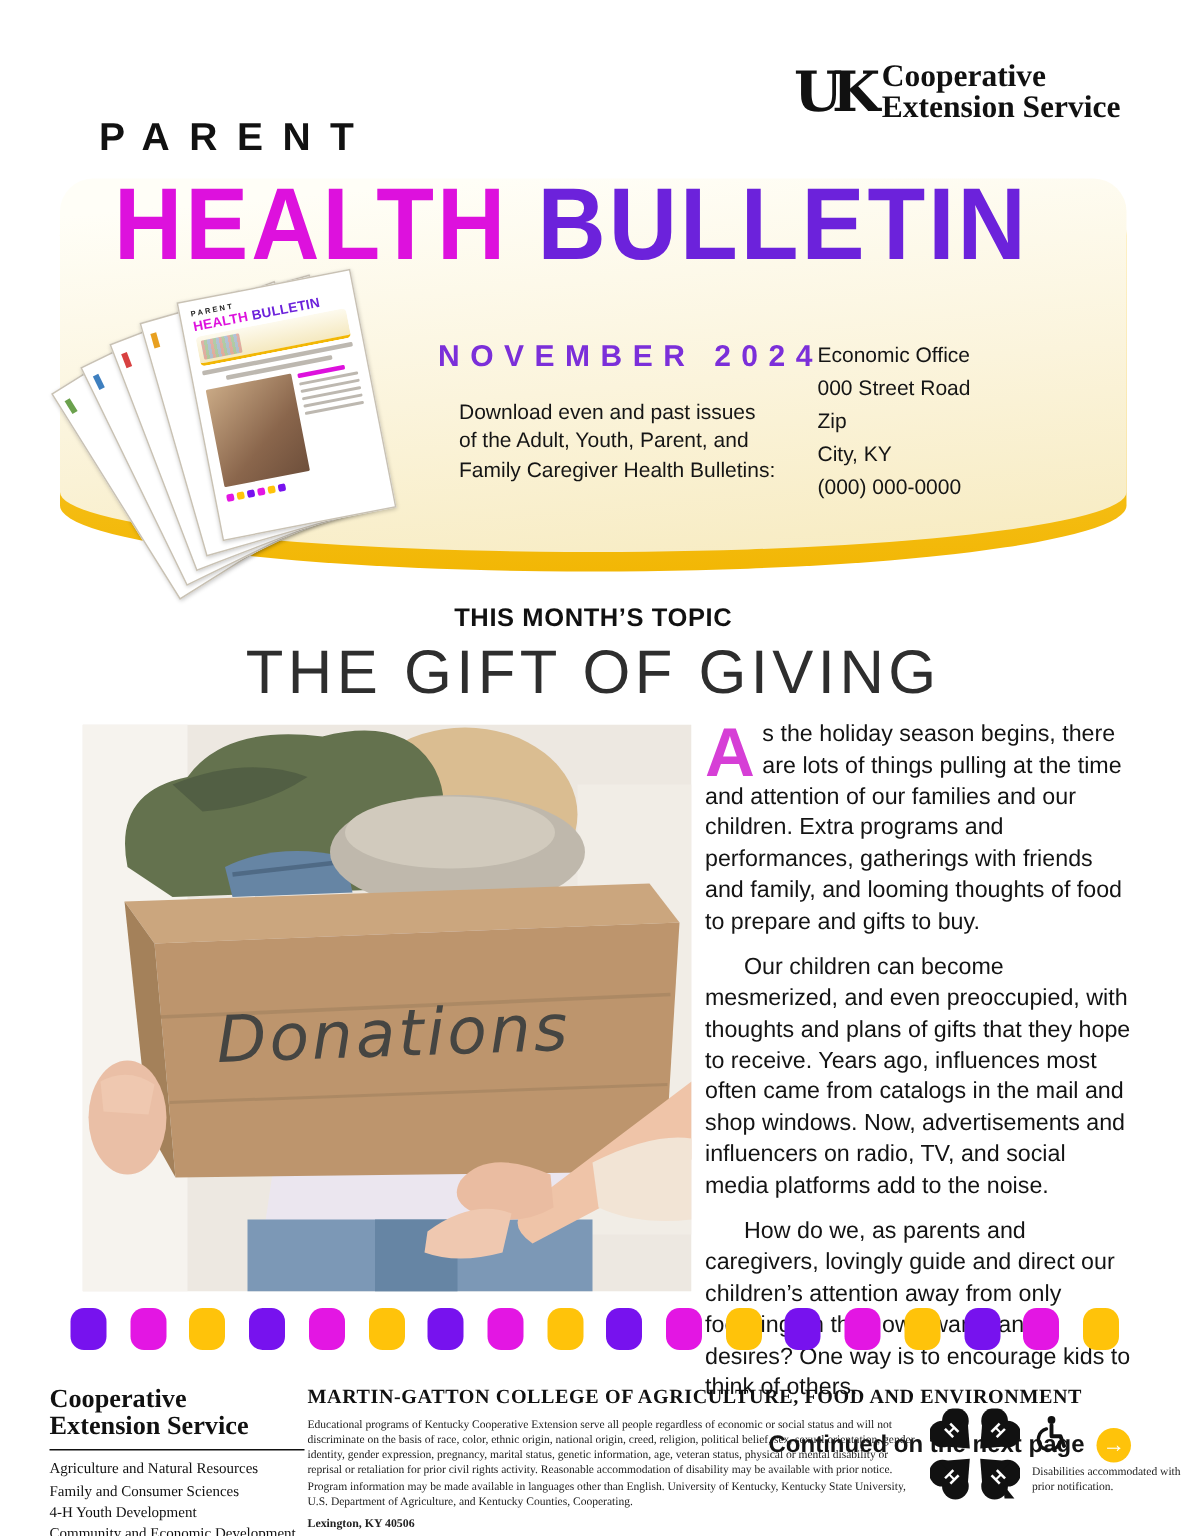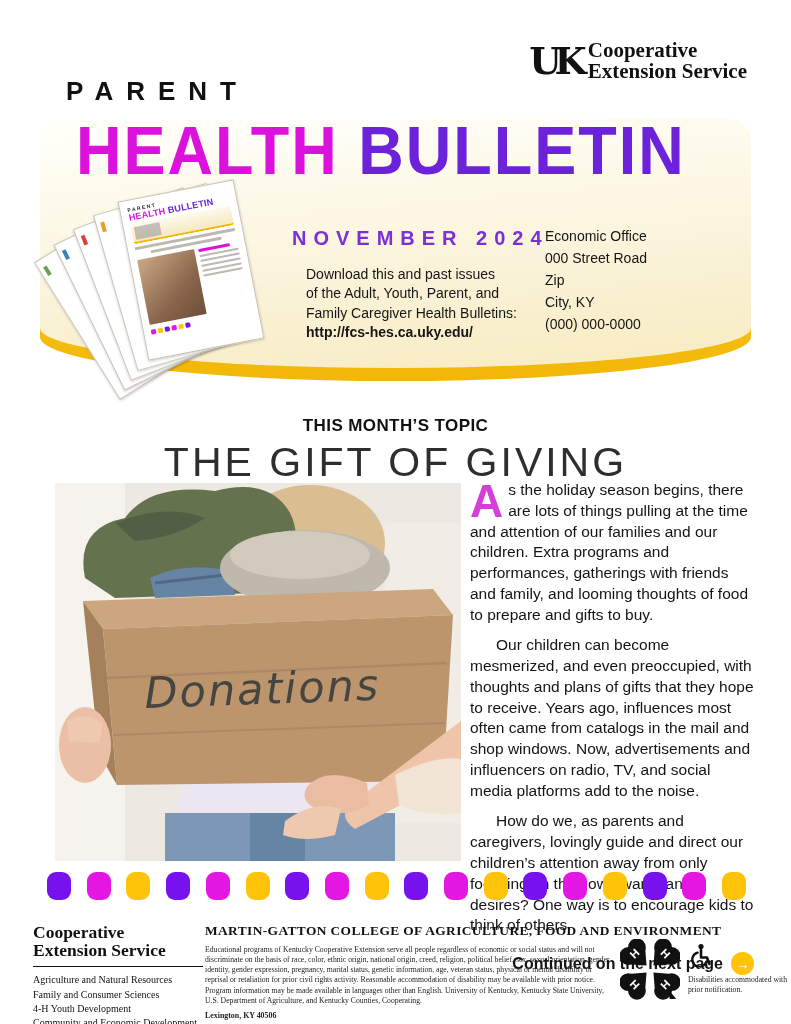--- a/index.html
+++ b/index.html
@@ -49,21 +49,21 @@
   .mini-line.short{width:70%;margin-left:15%;}
   .mini-body{display:flex;gap:4px;margin-top:4px;}
   .mini-photo{width:58px;height:66px;background:linear-gradient(140deg,#C9A985,#8A664C 60%,#6E4F3B);border-radius:1px;}
   .mini-text{flex:1;}
   .mini-text .mini-line{margin-top:2.5px;height:2.5px;}
   .mini-head{height:3px;background:var(--magenta);width:80%;border-radius:1px;margin-top:1px;}
   .mini-dots{display:flex;gap:2px;margin-top:5px;}
   .mini-dot{width:5px;height:5px;border-radius:1.5px;}
 
   
-  .topic{position:absolute;left:0;top:400px;width:100%;text-align:center;}
+  .topic{position:absolute;left:0;top:386px;width:100%;text-align:center;}
   .topic-eyebrow{font-size:17px;font-weight:800;letter-spacing:.4px;color:#111;}
   .topic-title{margin-top:3px;font-size:41px;font-weight:300;letter-spacing:3px;color:#2E2E2E;}
 
   
   .photo{position:absolute;left:55px;top:467px;width:406px;height:378px;}
   .article{position:absolute;left:470px;top:464px;width:284px;font-size:15.5px;line-height:1.34;color:#141414;}
   .article p{margin-bottom:10px;}
   .article p.indent{text-indent:26px;}
   .dropcap{float:left;font-size:46px;line-height:.8;font-weight:800;color:#D63FD6;padding:3px 5px 0 0;}
   .continued{margin-top:16px;text-align:right;font-weight:800;font-size:16px;display:flex;justify-content:flex-end;align-items:center;gap:8px;}
@@ -154,24 +154,23 @@
           <div class="mini-dot" style="background:#E316E3"></div>
           <div class="mini-dot" style="background:#FFC30A"></div>
           <div class="mini-dot" style="background:#7712EE"></div>
         </div>
       </div>
     </div>
 
     <div class="banner-month">NOVEMBER 2024</div>
 
     <div class="banner-download">
-      <div>Download this and past issues</div>
+      <div>Download even and past issues</div>
       <div>of the Adult, Youth, Parent, and</div>
       <div>Family Caregiver Health Bulletins:</div>
-      <div class="url">http://fcs-hes.ca.uky.edu/</div>
     </div>
 
     <div class="banner-address">
       <div>Economic Office</div>
       <div>000 Street Road</div>
       <div>Zip</div>
       <div>City, KY</div>
       <div>(000) 000-0000</div>
     </div>
   </div>

